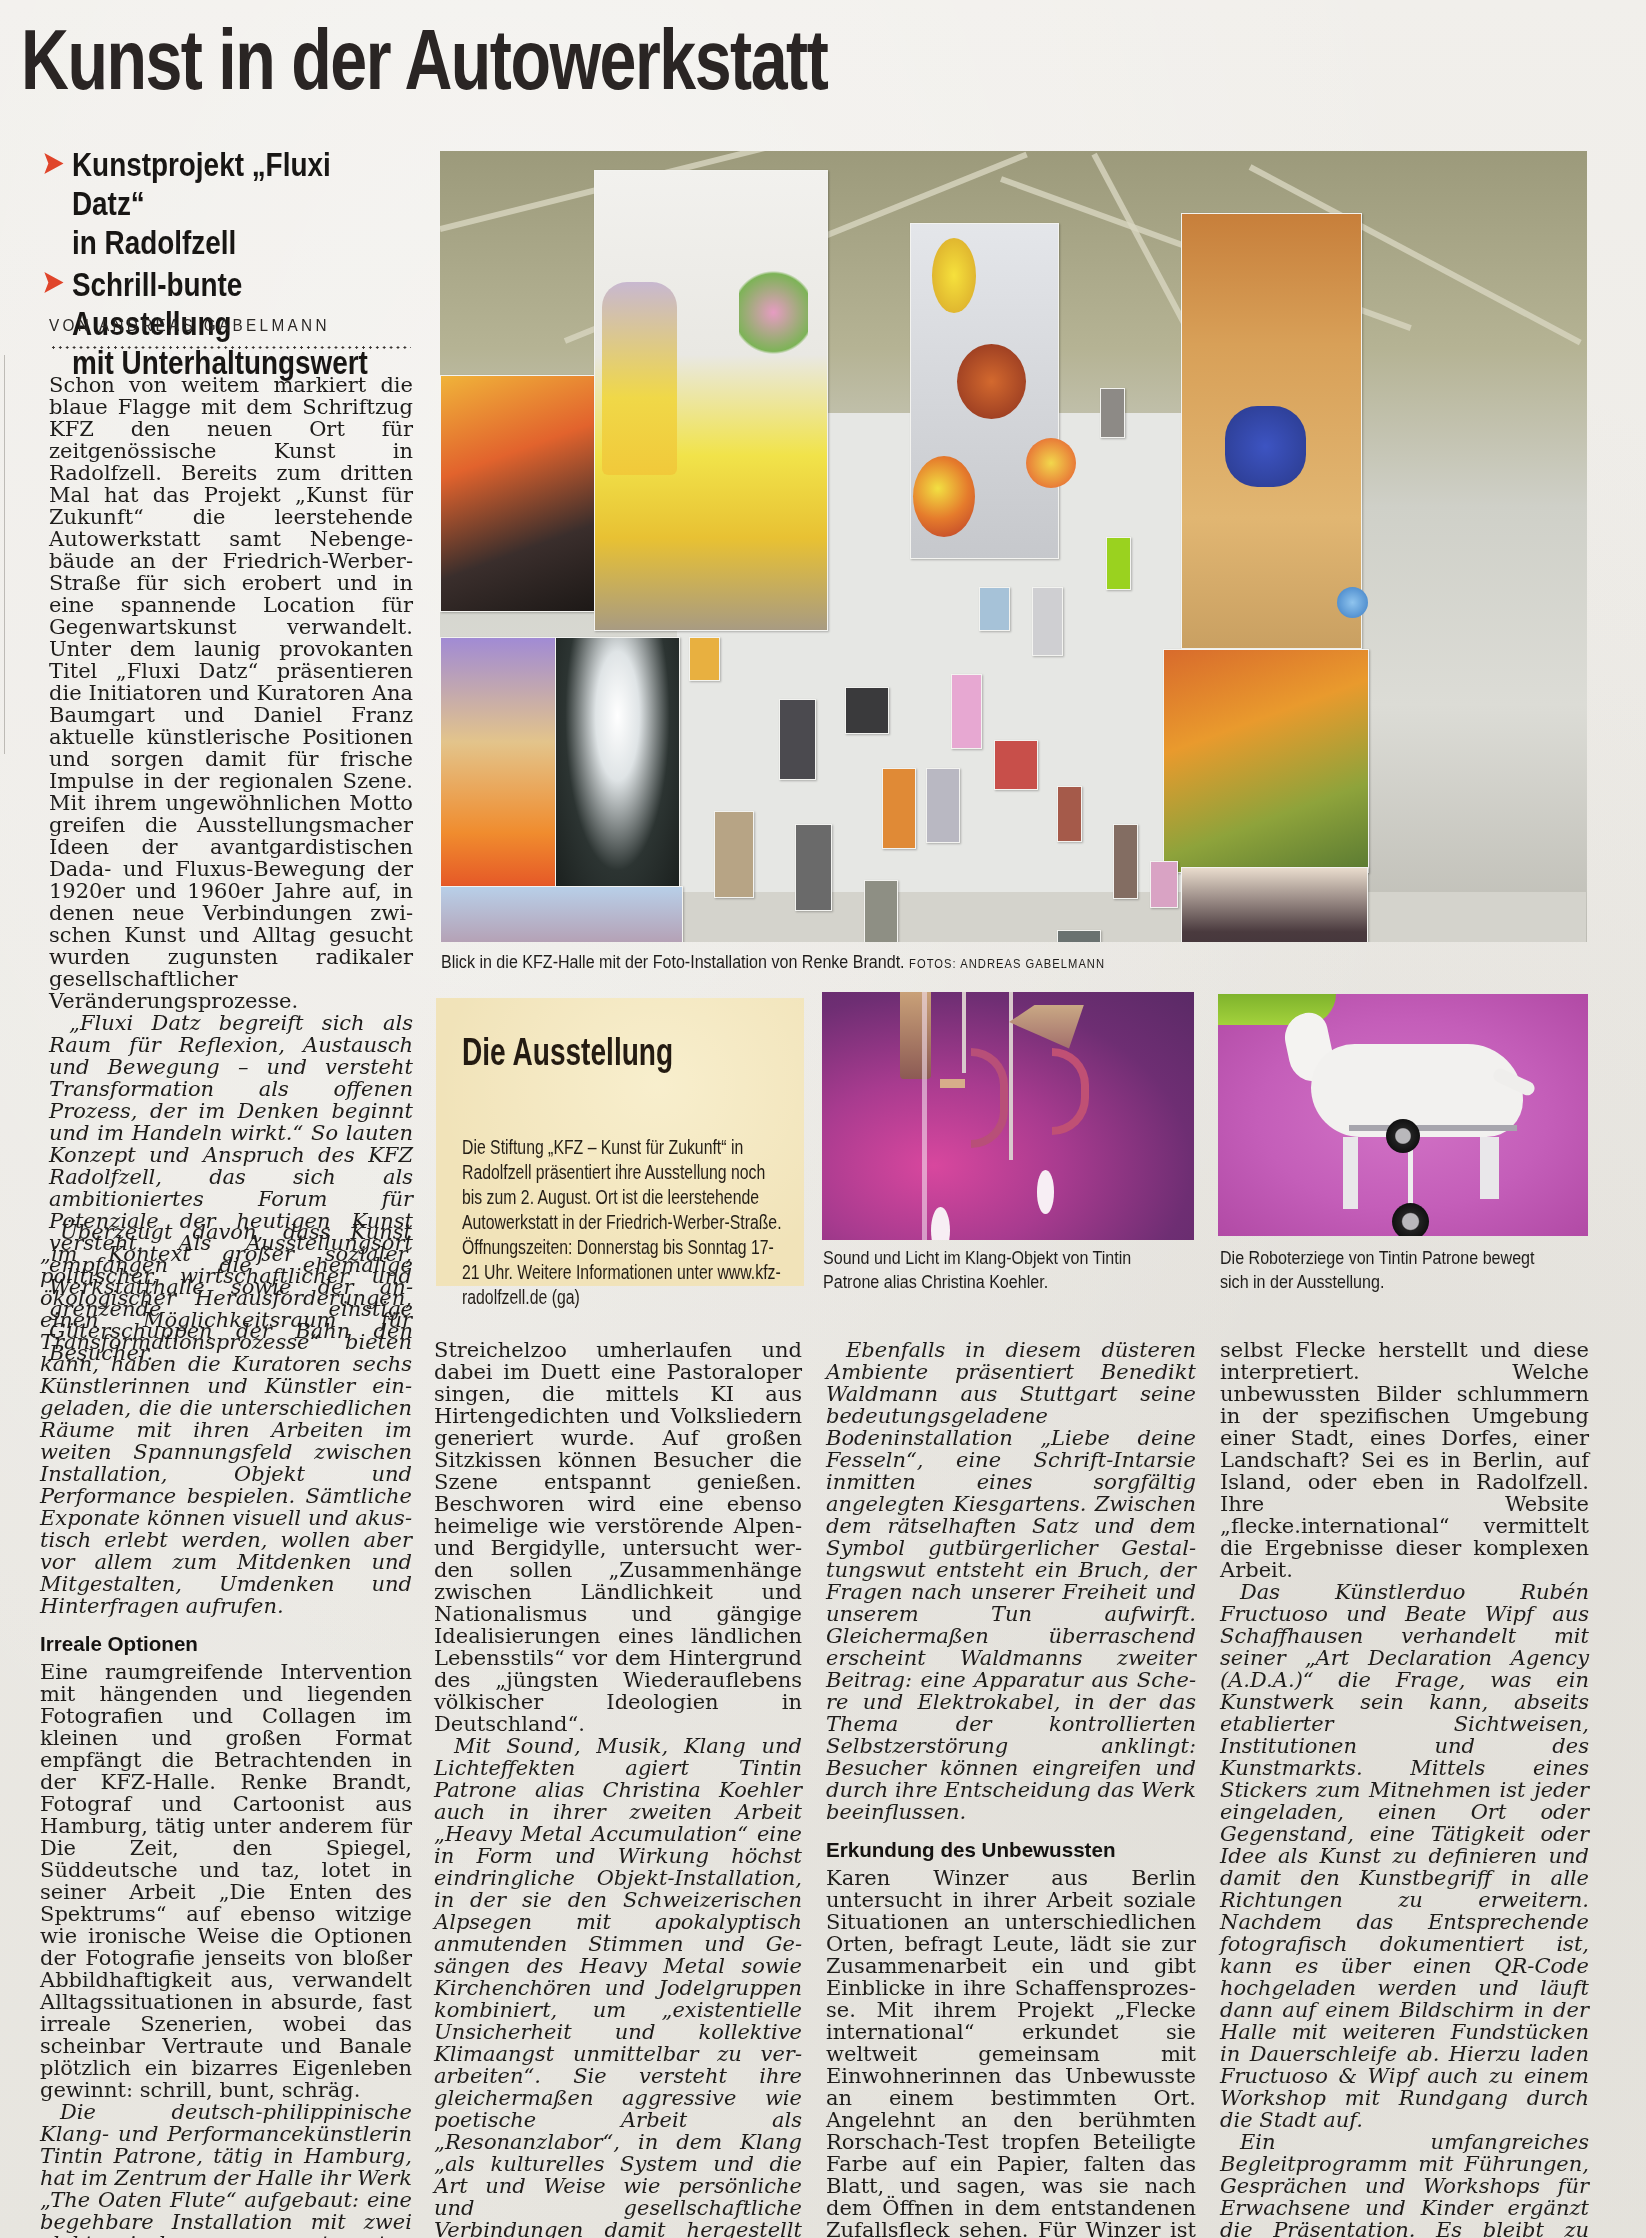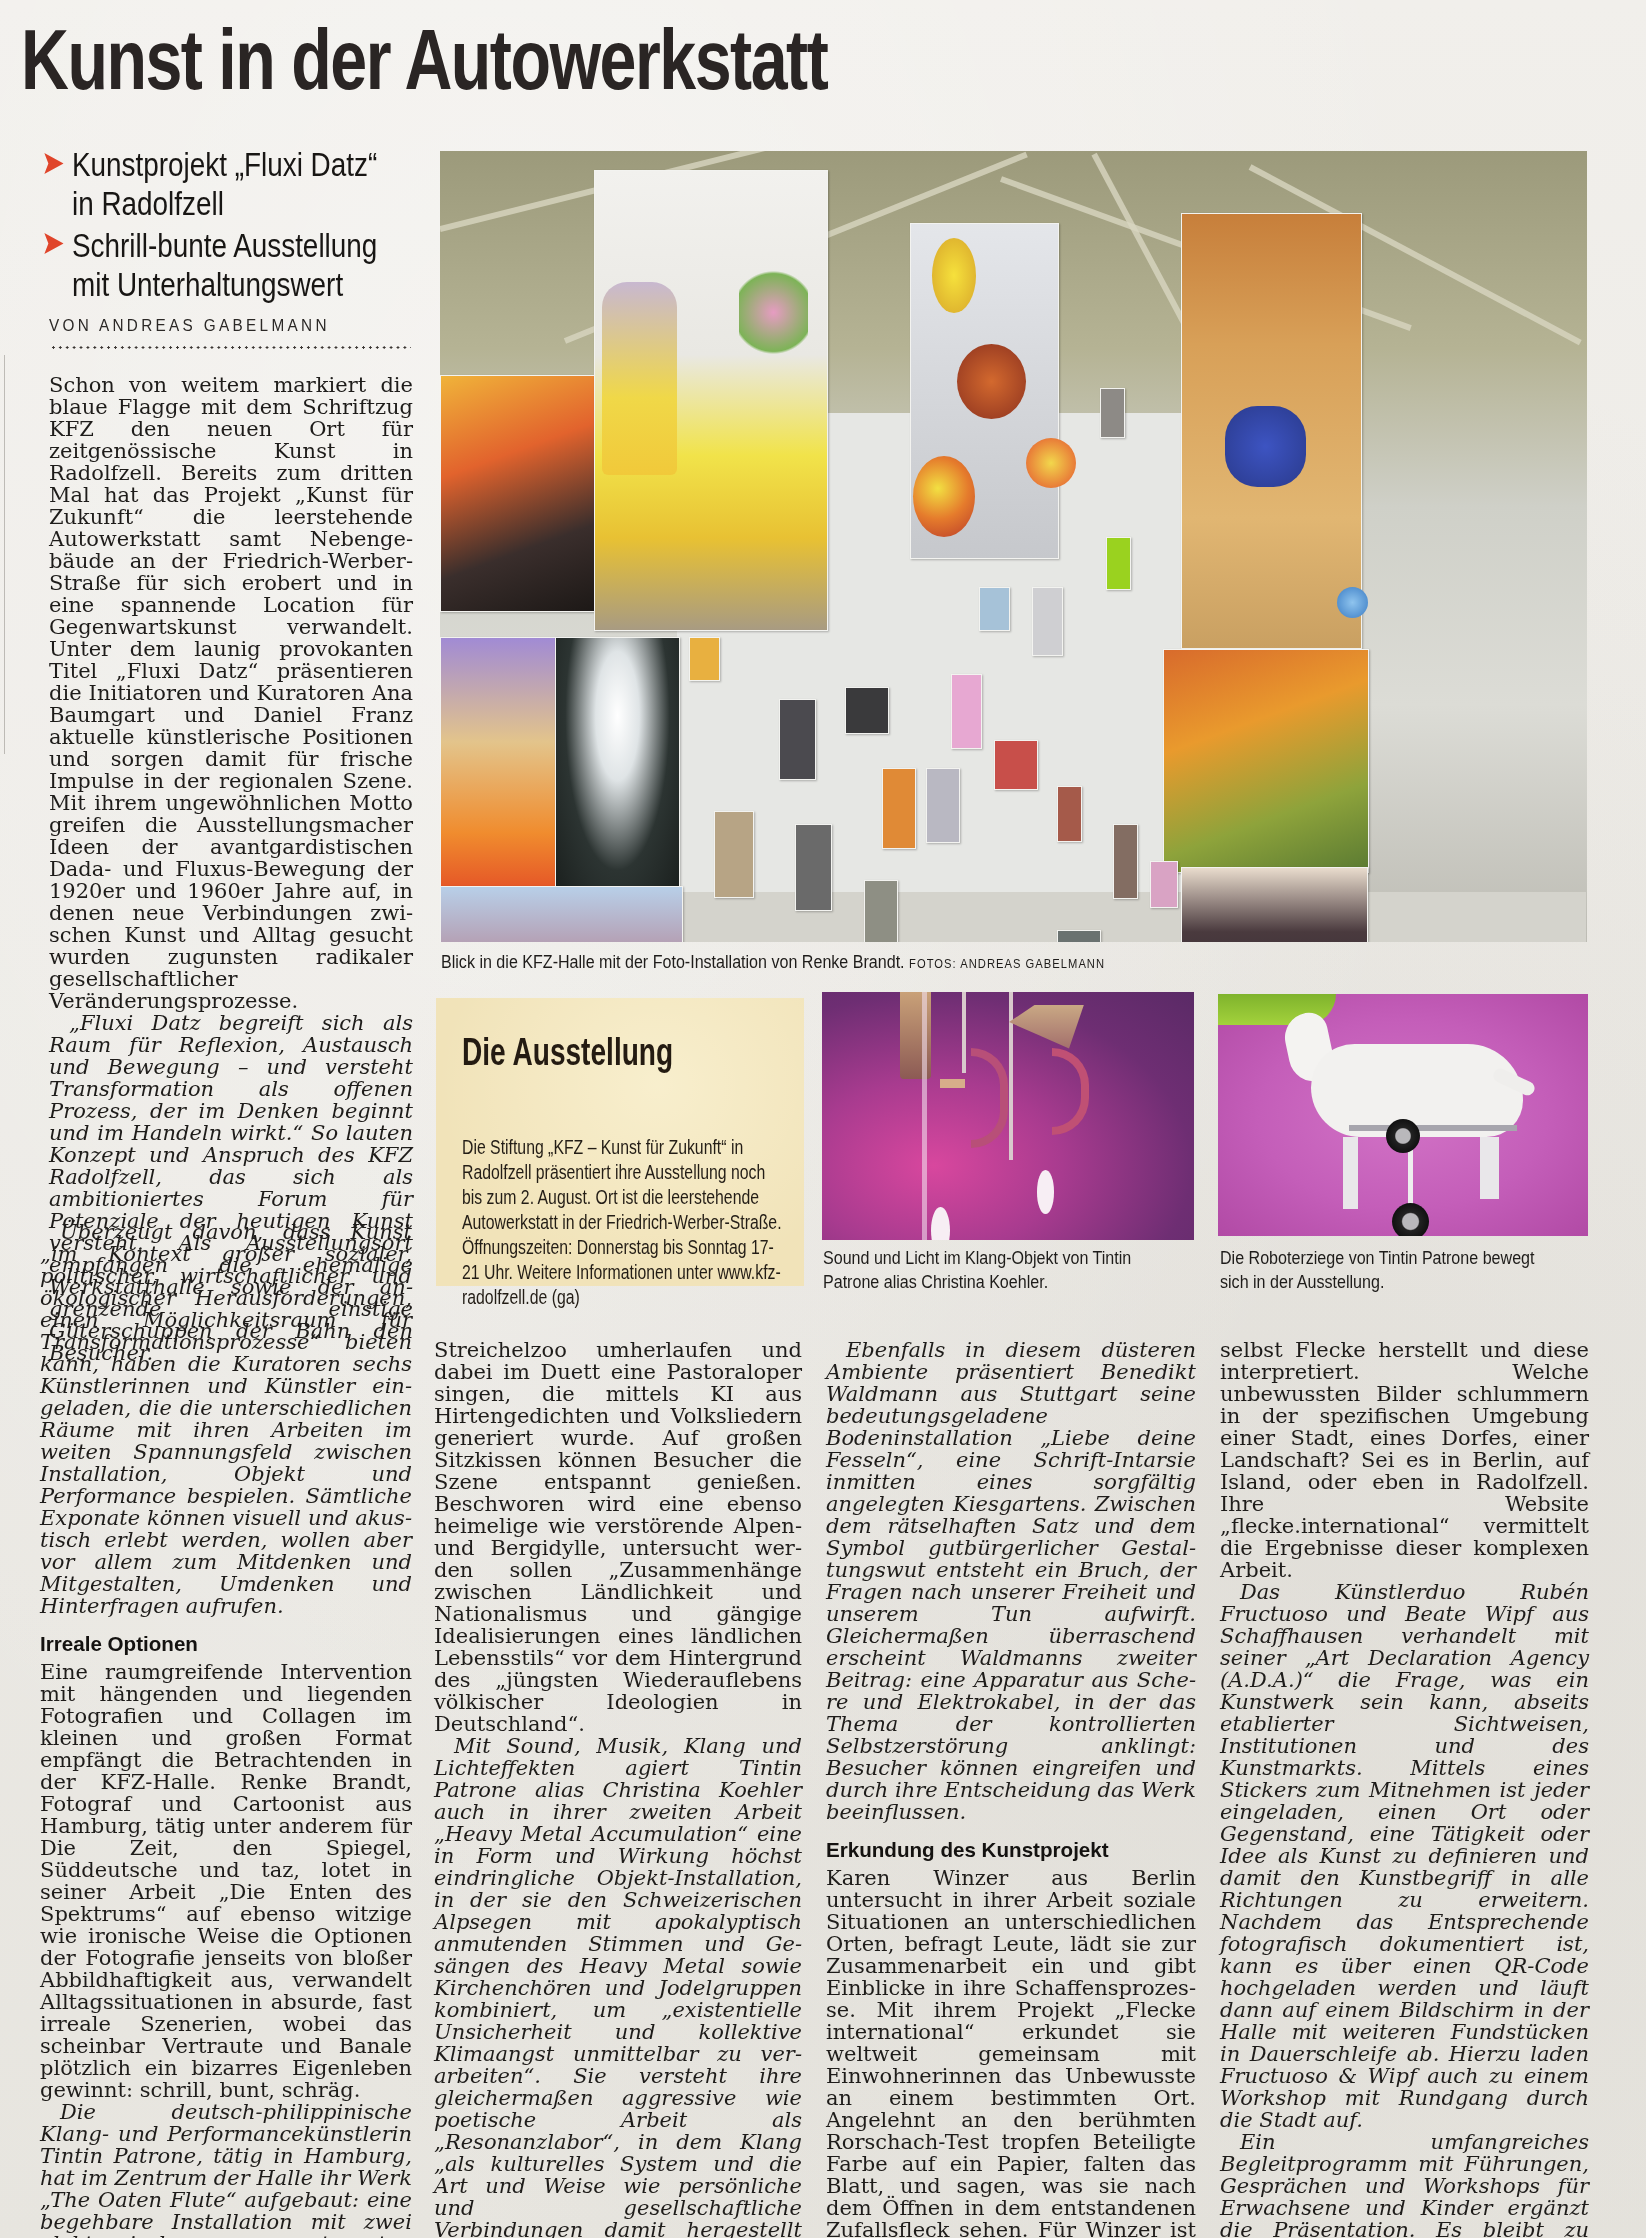--- a/index.html
+++ b/index.html
@@ -20,21 +20,21 @@
   .headline {
     left: 21px; top: 12.5px;
     font-family: "Liberation Sans", sans-serif;
     font-size: 85px; line-height: 93px;
     color: #2a2524; letter-spacing: -1.9px;
     transform: scaleX(0.78); transform-origin: left top;
     white-space: nowrap;
   }
 
   
-  .subheads { left: 40px; top: 145px; width: 374px; }
+  .subheads { left: 40px; top: 145px; width: 374px; font-weight: bold; }
   .subhead {
     position: relative; padding-left: 39px;
     font-family: "Liberation Sans", sans-serif;
     font-size: 34px; line-height: 39px; color: #181614;
     transform: scaleX(0.82); transform-origin: left top;
     width: 436px; margin-bottom: 2.5px;
   }
   .subhead .arrow {
     position: absolute; left: 5px; top: 7.5px; width: 24px; height: 21px;
   }
@@ -247,21 +247,21 @@
   <div>sich in der Ausstellung.</div>
 </div>
 
 <div class="abs col col2">
   <p>Streichelzoo umherlaufen und dabei im Duett eine Pastoraloper singen, die mit­tels KI aus Hirtengedichten und Volks­liedern generiert wurde. Auf großen Sitzkissen können Besucher die Szene entspannt genießen. Beschworen wird eine ebenso heimelige wie verstörende Alpen- und Bergidylle, untersucht wer­den sollen „Zusammenhänge zwischen Ländlichkeit und Nationalismus und gängige Idealisierungen eines länd­lichen Lebensstils“ vor dem Hinter­grund des „jüngsten Wiederauflebens völkischer Ideologien in Deutschland“.</p>
   <p class="ind">Mit Sound, Musik, Klang und Lichtef­fekten agiert Tintin Patrone alias Chris­tina Koehler auch in ihrer zweiten Ar­beit „Heavy Metal Accumulation“ eine in Form und Wirkung höchst eindring­liche Objekt-Installation, in der sie den Schweizerischen Alpsegen mit apoka­lyptisch anmutenden Stimmen und Ge­sängen des Heavy Metal sowie Kirchen­chören und Jodelgruppen kombiniert, um „existentielle Unsicherheit und kol­lektive Klimaangst unmittelbar zu ver­arbeiten“. Sie versteht ihre gleicherma­ßen aggressive wie poetische Arbeit als „Resonanzlabor“, in dem Klang „als kulturelles System und die Art und Wei­se wie persönliche und gesellschaftli­che Verbindungen damit hergestellt werden“ näher thematisiert sind. In der dunklen hölzernen Lagerhalle entfaltet gerade diese Arbeit eine beklemmende Atmosphäre.</p>
 </div>
 
 <div class="abs col col3">
   <p class="ind">Ebenfalls in diesem düsteren Ambi­ente präsentiert Benedikt Waldmann aus Stuttgart seine bedeutungsgelade­ne Bodeninstallation „Liebe deine Fes­seln“, eine Schrift-Intarsie inmitten ei­nes sorgfältig angelegten Kiesgartens. Zwischen dem rätselhaften Satz und dem Symbol gutbürgerlicher Gestal­tungswut entsteht ein Bruch, der Fra­gen nach unserer Freiheit und unserem Tun aufwirft. Gleichermaßen überra­schend erscheint Waldmanns zwei­ter Beitrag: eine Apparatur aus Sche­re und Elektrokabel, in der das Thema der kontrollierten Selbstzerstörung an­klingt: Besucher können eingreifen und durch ihre Entscheidung das Werk be­einflussen.</p>
-  <h3>Erkundung des Kunstprojekt</h3>
+  <h3>Erkundung des Unbewussten</h3>
   <p>Karen Winzer aus Berlin untersucht in ihrer Arbeit soziale Situationen an un­terschiedlichen Orten, befragt Leute, lädt sie zur Zusammenarbeit ein und gibt Einblicke in ihre Schaffensprozes­se. Mit ihrem Projekt „Flecke internati­onal“ erkundet sie weltweit gemeinsam mit Einwohnerinnen das Unbewusste an einem bestimmten Ort. Angelehnt an den berühmten Rorschach-Test tropfen Beteiligte Farbe auf ein Papier, falten das Blatt, und sagen, was sie nach dem Öffnen in dem entstandenen Zu­fallsfleck sehen. Für Winzer ist dabei entscheidend zu wissen, was zum Vor­schein kommt, wenn ein ganzer Ort</p>
 </div>
 
 <div class="abs col col4">
   <p>selbst Flecke herstellt und diese inter­pretiert. Welche unbewussten Bilder schlummern in der spezifischen Um­gebung einer Stadt, eines Dorfes, einer Landschaft? Sei es in Berlin, auf Island, oder eben in Radolfzell. Ihre Website „flecke.international“ vermittelt die Er­gebnisse dieser komplexen Arbeit.</p>
   <p class="ind">Das Künstlerduo Rubén Fructuo­so und Beate Wipf aus Schaffhausen verhandelt mit seiner „Art Declarati­on Agency (A.D.A.)“ die Frage, was ein Kunstwerk sein kann, abseits etablier­ter Sichtweisen, Institutionen und des Kunstmarkts. Mittels eines Stickers zum Mitnehmen ist jeder eingeladen, einen Ort oder Gegenstand, eine Tä­tigkeit oder Idee als Kunst zu definie­ren und damit den Kunstbegriff in alle Richtungen zu erweitern. Nachdem das Entsprechende fotografisch dokumen­tiert ist, kann es über einen QR-Code hochgeladen werden und läuft dann auf einem Bildschirm in der Halle mit wei­teren Fundstücken in Dauerschleife ab. Hierzu laden Fructuoso &amp; Wipf auch zu einem Workshop mit Rundgang durch die Stadt auf.</p>
   <p class="ind">Ein umfangreiches Begleitprogramm mit Führungen, Gesprächen und Work­shops für Erwachsene und Kinder er­gänzt die Präsentation. Es bleibt zu hoffen, dass das KFZ-Team um Baum­gart und Franz auch zukünftig frische Denkstöße für Kunst und Leben nach Radolfzell bringt.</p>
 </div>
 
 

